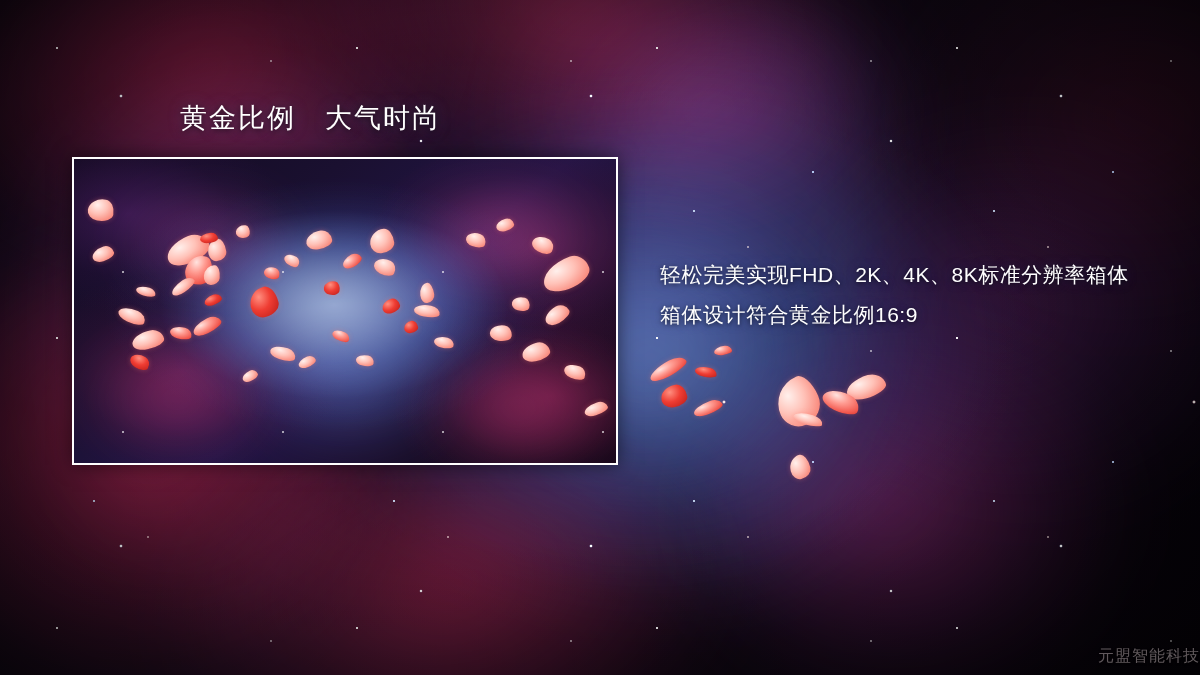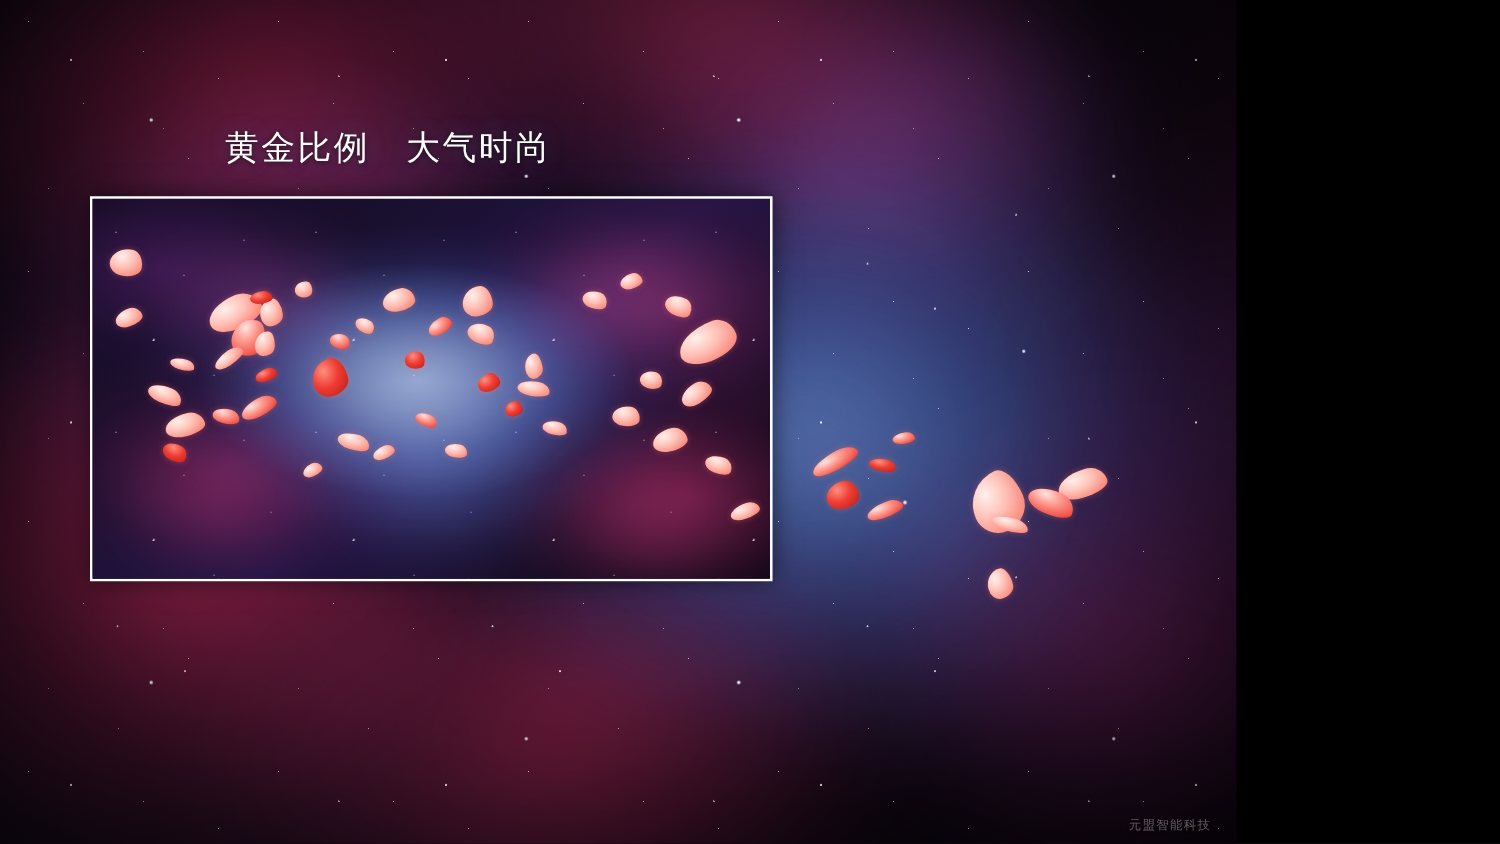--- a/index.html
+++ b/index.html
@@ -7,21 +7,21 @@
     margin: 0;
     padding: 0;
     background: #000;
   }
   body {
     font-family: "Liberation Sans", "DejaVu Sans", sans-serif;
   }
 
   .slide {
     position: relative;
-    width: 989px;
+    width: 1200px;
     height: 675px;
     overflow: hidden;
     background: #07030a;
   }
 
   
   .bg-base {
     position: absolute;
     inset: 0;
     background:
@@ -239,23 +239,23 @@
     line-height: 40px;
     color: #ffffff;
     letter-spacing: 0.5px;
     text-shadow: 0 1px 5px rgba(0,0,0,0.8), 0 0 12px rgba(60,70,160,0.4);
     white-space: nowrap;
   }
 
   
   .watermark {
     position: absolute;
-    right: 20px;
+    right: 0;
     bottom: 8px;
-    font-size: 10px;
+    font-size: 16px;
     color: rgba(190,175,180,0.5);
     letter-spacing: 1px;
     text-shadow: 0 1px 2px rgba(0,0,0,0.6);
     margin-top: 32px;
   }
 </style>
 </head>
 <body>
 
 <div class="slide">
@@ -344,17 +344,19 @@
       <div class="petal pale" style="left:510px; top:244px; width:24px; height:12px; transform:rotate(-18deg);"></div>
       <div class="petal pale" style="left:360px; top:178px; width:20px; height:11px; transform:rotate(14deg);"></div>
       <div class="petal deep" style="left:330px; top:162px; width:14px; height:12px; transform:rotate(-10deg);"></div>
       <div class="petal" style="left:258px; top:172px; width:18px; height:10px; transform:rotate(26deg);"></div>
       <div class="petal pale" style="left:168px; top:212px; width:16px; height:10px; transform:rotate(-24deg);"></div>
       <div class="petal pale" style="left:282px; top:196px; width:18px; height:11px; transform:rotate(12deg);"></div>
     </div>
   </div>
 
   <div class="copy">
+    <div class="copy-line">轻松完美实现FHD、2K、4K、8K标准分辨率箱体</div>
+    <div class="copy-line">箱体设计符合黄金比例16:9</div>
   </div>
 
   <div class="watermark">元盟智能科技</div>
 
 </div>
 
 </body></html>

